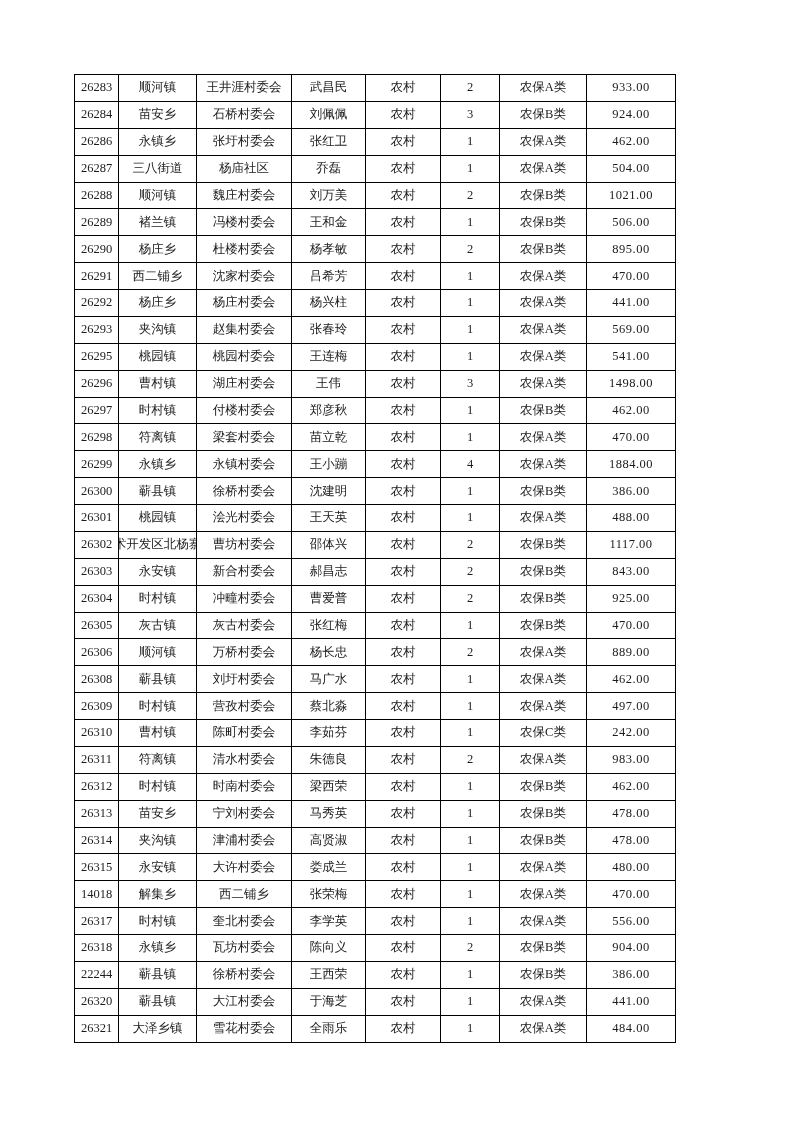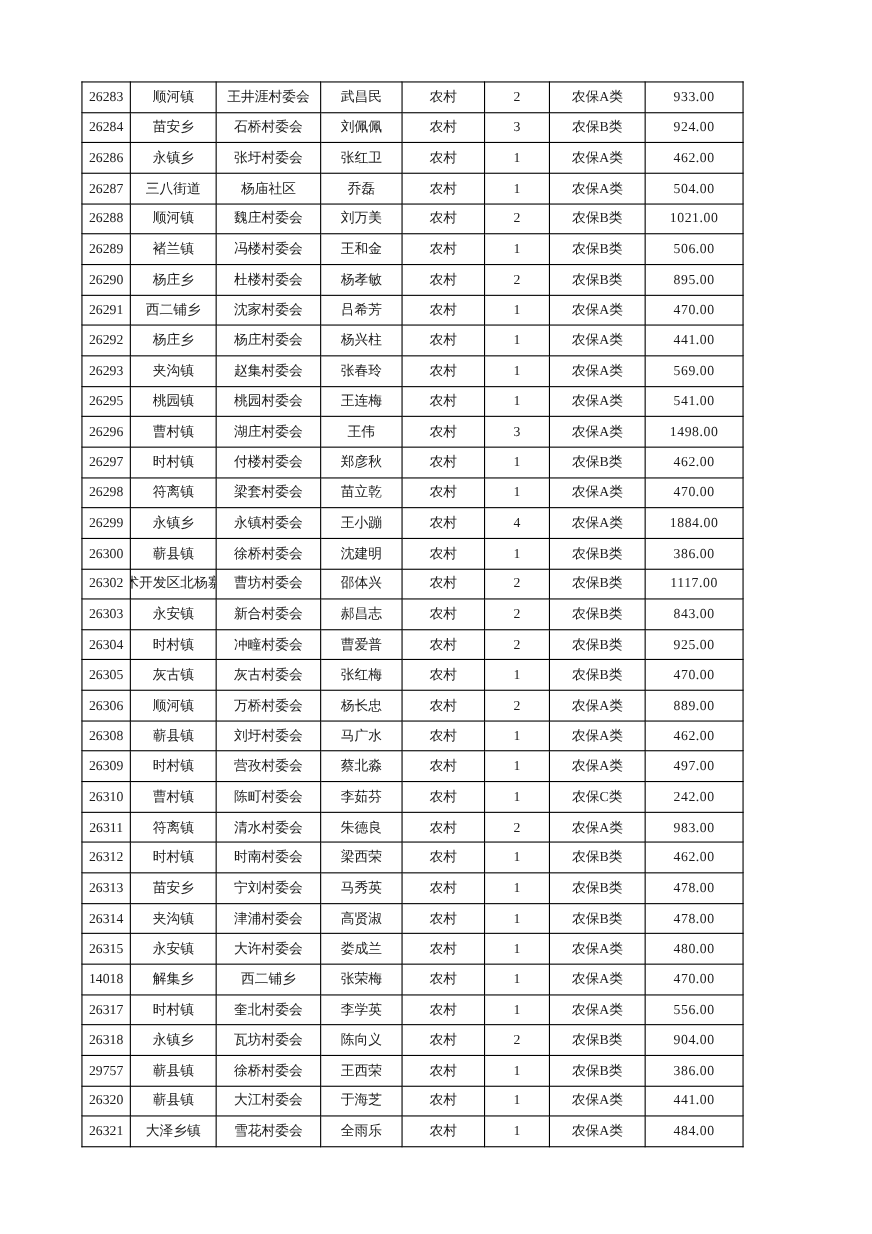--- a/index.html
+++ b/index.html
@@ -485,20 +485,46 @@
           </td>
           <td class="c6">
             <div class="cell">农保B类</div>
           </td>
           <td class="c7">
             <div class="cell">386.00</div>
           </td>
         </tr>
         <tr>
           <td class="c0">
+            <div class="cell">26301</div>
+          </td>
+          <td class="c1">
+            <div class="cell">桃园镇</div>
+          </td>
+          <td class="c2">
+            <div class="cell">浍光村委会</div>
+          </td>
+          <td class="c3">
+            <div class="cell">王天英</div>
+          </td>
+          <td class="c4">
+            <div class="cell">农村</div>
+          </td>
+          <td class="c5">
+            <div class="cell">1</div>
+          </td>
+          <td class="c6">
+            <div class="cell">农保A类</div>
+          </td>
+          <td class="c7">
+            <div class="cell">488.00</div>
+          </td>
+        </tr>
+        <tr>
+          <td class="c0">
             <div class="cell">26302</div>
           </td>
           <td class="c1">
             <div class="cell">术开发区北杨寨</div>
           </td>
           <td class="c2">
             <div class="cell">曹坊村委会</div>
           </td>
           <td class="c3">
             <div class="cell">邵体兴</div>
@@ -901,21 +927,21 @@
           </td>
           <td class="c6">
             <div class="cell">农保B类</div>
           </td>
           <td class="c7">
             <div class="cell">904.00</div>
           </td>
         </tr>
         <tr>
           <td class="c0">
-            <div class="cell">29757</div>
+            <div class="cell">22244</div>
           </td>
           <td class="c1">
             <div class="cell">蕲县镇</div>
           </td>
           <td class="c2">
             <div class="cell">徐桥村委会</div>
           </td>
           <td class="c3">
             <div class="cell">王西荣</div>
           </td>

